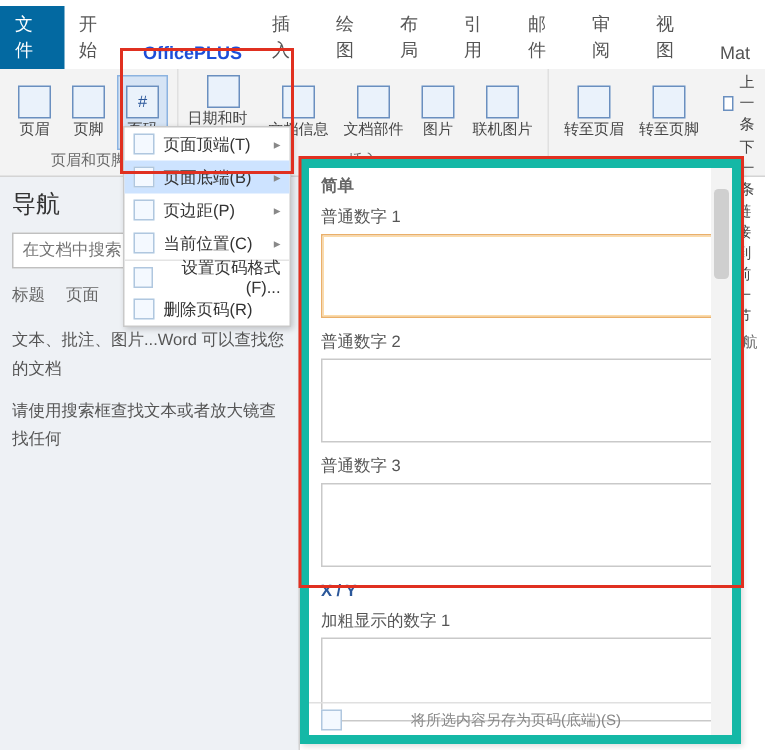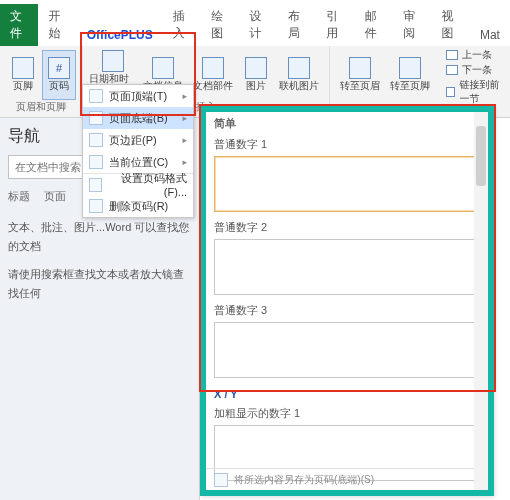--- a/index.html
+++ b/index.html
@@ -2,21 +2,21 @@
 <html><head>
 <meta charset="utf-8">
 <style>
 * { margin: 0; padding: 0; box-sizing: border-box; font-family: "Microsoft YaHei", sans-serif; }
 body { width: 510px; height: 500px; overflow: hidden; background: #fff; }
 
 .titlebar { height: 22px; background: #fff; display: flex; align-items: center; font-size: 12px; color: #555; }
 .titlebar .win-btn { width: 22px; text-align: center; color: #777; }
 .tabs { height: 24px; background: #fff; display: flex; align-items: flex-end; font-size: 12px; }
 .tab { padding: 4px 10px; color: #555; cursor: pointer; }
-.tab.file { background: #15803d; color: #fff; }
+.tab.file { background: #0369a1; color: #fff; }
 .tab.opl { color: #1d4ed8; font-weight: 600; }
 
 .ribbon { height: 72px; background: #f3f3f3; border-bottom: 1px solid #d4d4d4; display: flex; }
 .r-group { display: flex; flex-direction: column; align-items: center; padding: 4px 6px 2px; border-right: 1px solid #e0e0e0; }
 .r-row { display: flex; gap: 2px; }
 .r-btn { display: flex; flex-direction: column; align-items: center; justify-content: center; width: 34px; height: 50px; font-size: 10px; color: #444; cursor: pointer; }
 .r-btn.sm { width: 48px; }
 .r-btn .ico { width: 22px; height: 22px; border: 1px solid #6a8fbf; background: #eaf2fb; display: flex; align-items: center; justify-content: center; font-size: 11px; color: #2b579a; }
 .r-btn.active { background: #d6e4f5; border: 1px solid #8cb3e0; }
 .r-nav { display: flex; flex-direction: column; gap: 1px; padding: 2px 6px; font-size: 10px; color: #444; }
@@ -41,47 +41,50 @@
 .red-box-1 { position: absolute; left: 80px; top: 32px; width: 116px; height: 84px; border: 2px solid #e03020; z-index: 30; pointer-events: none; }
 .red-box-2 { position: absolute; left: 199px; top: 104px; width: 297px; height: 288px; border: 2px solid #e03020; z-index: 30; pointer-events: none; }
 
 .gallery { position: absolute; left: 200px; top: 106px; width: 294px; height: 390px; background: #fff; border: 6px solid #14b8a6; box-shadow: 1px 1px 4px rgba(0,0,0,.15); z-index: 15; overflow: hidden; font-size: 11px; }
 .g-head { padding: 4px 8px; color: #666; font-weight: 600; }
 .g-item-lbl { padding: 2px 8px; color: #555; }
 .g-item-box { margin: 2px 8px 6px; height: 56px; border: 1px solid #c9c9c9; background: #fff; position: relative; }
 .g-item-box.sel { border: 1px solid #eab06a; box-shadow: inset 0 0 0 1px #fcdca9; }
 .g-scroll { position: absolute; right: 0; top: 0; bottom: 0; width: 14px; background: #f3f3f3; }
 .g-scroll .bar { position: absolute; top: 14px; left: 2px; width: 10px; height: 60px; background: #cfcfcf; border-radius: 3px; }
-.g-footer { position: absolute; bottom: 0; left: 0; right: 14px; height: 22px; border-top: 1px solid #e0e0e0; display: flex; align-items: center; padding: 0 8px; color: #888; font-size: 10px; }
+.g-footer { position: absolute; bottom: 0; left: 0; right: 14px; height: 22px; border-top: 1px solid #e0e0e0; display: flex; align-items: center; padding: 0 8px; color: #888; font-size: 10px; gap: 40px; }
 </style>
 </head>
 <body>
 
 <div class="titlebar">
   <span class="win-btn">▢</span>
 </div>
 
 <div class="tabs">
   <div class="tab file">文件</div>
   <div class="tab">开始</div>
   <div class="tab opl">OfficePLUS</div>
   <div class="tab">插入</div>
   <div class="tab">绘图</div>
-  <div class="tab">设计</div>
   <div class="tab">布局</div>
   <div class="tab">引用</div>
   <div class="tab">邮件</div>
   <div class="tab">审阅</div>
   <div class="tab">视图</div>
   <div class="tab">Mat</div>
 </div>
 
 <div class="ribbon">
   <div class="r-group">
     <div class="r-row">
+      <div class="r-btn">
+          <div class="ico"></div>
+          <span>页眉</span>
+        </div>
       <div class="r-btn">
           <div class="ico"></div>
           <span>页脚</span>
         </div>
       <div class="r-btn active">
           <div class="ico">#</div>
           <span>页码</span>
         </div>
     </div>
     <div class="r-gname">页眉和页脚</div>

